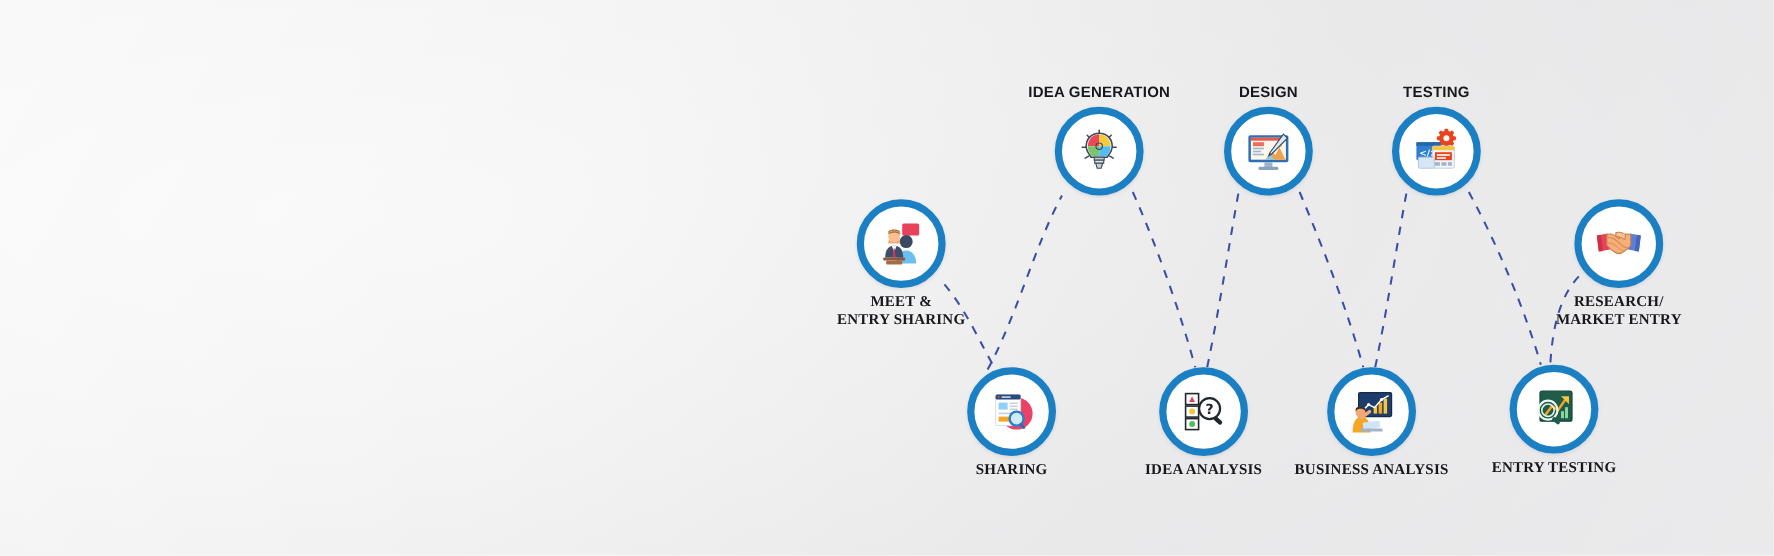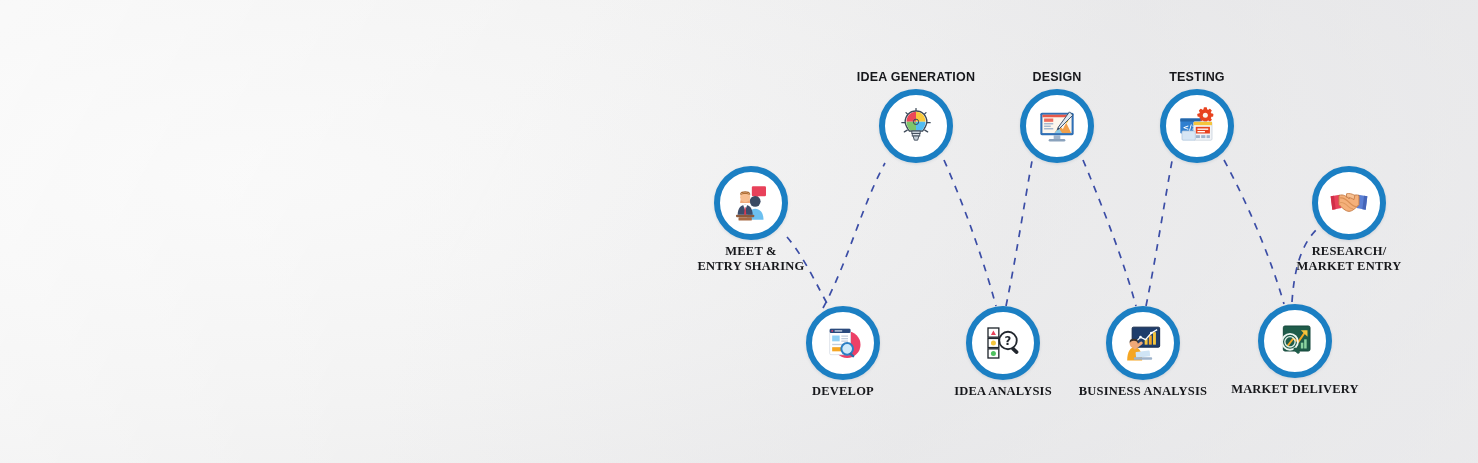--- a/index.html
+++ b/index.html
@@ -147,21 +147,21 @@
           <rect x="22" y="15" width="8" height="1.5" fill="#c3cedd"></rect>
           <rect x="22" y="18" width="8" height="1.5" fill="#c3cedd"></rect>
           <rect x="22" y="21" width="8" height="1.5" fill="#c3cedd"></rect>
           <rect x="11" y="25" width="19" height="1.6" fill="#c3cedd"></rect>
           <rect x="11" y="29" width="13" height="5" fill="#f5a623"></rect>
           <circle cx="29" cy="31" r="7" fill="#cfeafb" stroke="#2b7fc4" stroke-width="2.4"></circle>
           <rect x="33" y="35" width="7" height="3" rx="1.5" transform="rotate(42 33 35)" fill="#2b6ea8"></rect>
         </svg>
       </span>
     </div>
-    <div class="label below">DEVELOP</div>
+    <div class="label below">SHARING</div>
   </div>
 
   <div class="node" style="left:916px; top:126px;">
     <div class="bubble">
       <span>
         <svg width="40" height="40" viewBox="0 0 48 48">
           <g stroke="#3e4a59" stroke-width="1.5" stroke-linecap="round">
             <line x1="24" y1="3" x2="24" y2="7"></line>
             <line x1="12" y1="8" x2="15" y2="11"></line>
             <line x1="36" y1="8" x2="33" y2="11"></line>
@@ -297,21 +297,21 @@
           <path d="M31 11 L39 11 L39 19 Z" fill="#f5c53d"></path>
           <rect x="31" y="26" width="3" height="7" fill="#8bd3a0"></rect>
           <rect x="35" y="22" width="3" height="11" fill="#8bd3a0"></rect>
 
           <circle cx="18" cy="25" r="9.5" fill="none" stroke="#eef6f1" stroke-width="2.2"></circle>
           <circle cx="18" cy="25" r="6.2" fill="none" stroke="#dff0e6" stroke-width="1.6"></circle>
           <rect x="24" y="31" width="9" height="4" rx="2" transform="rotate(42 24 31)" fill="#1f5c4a"></rect>
         </svg>
       </span>
     </div>
-    <div class="label below">MARKET DELIVERY</div>
+    <div class="label below">ENTRY TESTING</div>
   </div>
 
   <div class="node" style="left:1349px; top:203px;">
     <div class="bubble">
       <span>
         <svg width="40" height="40" viewBox="0 0 48 48">
 
           <path d="M2 16 L13 14 L15 30 L4 32 Z" fill="#e8415a"></path>
           <path d="M46 16 L35 14 L33 30 L44 32 Z" fill="#5b7fd4"></path>
           <path d="M2 16 L6 15.4 L8 31.4 L4 32 Z" fill="#d02f48"></path>

